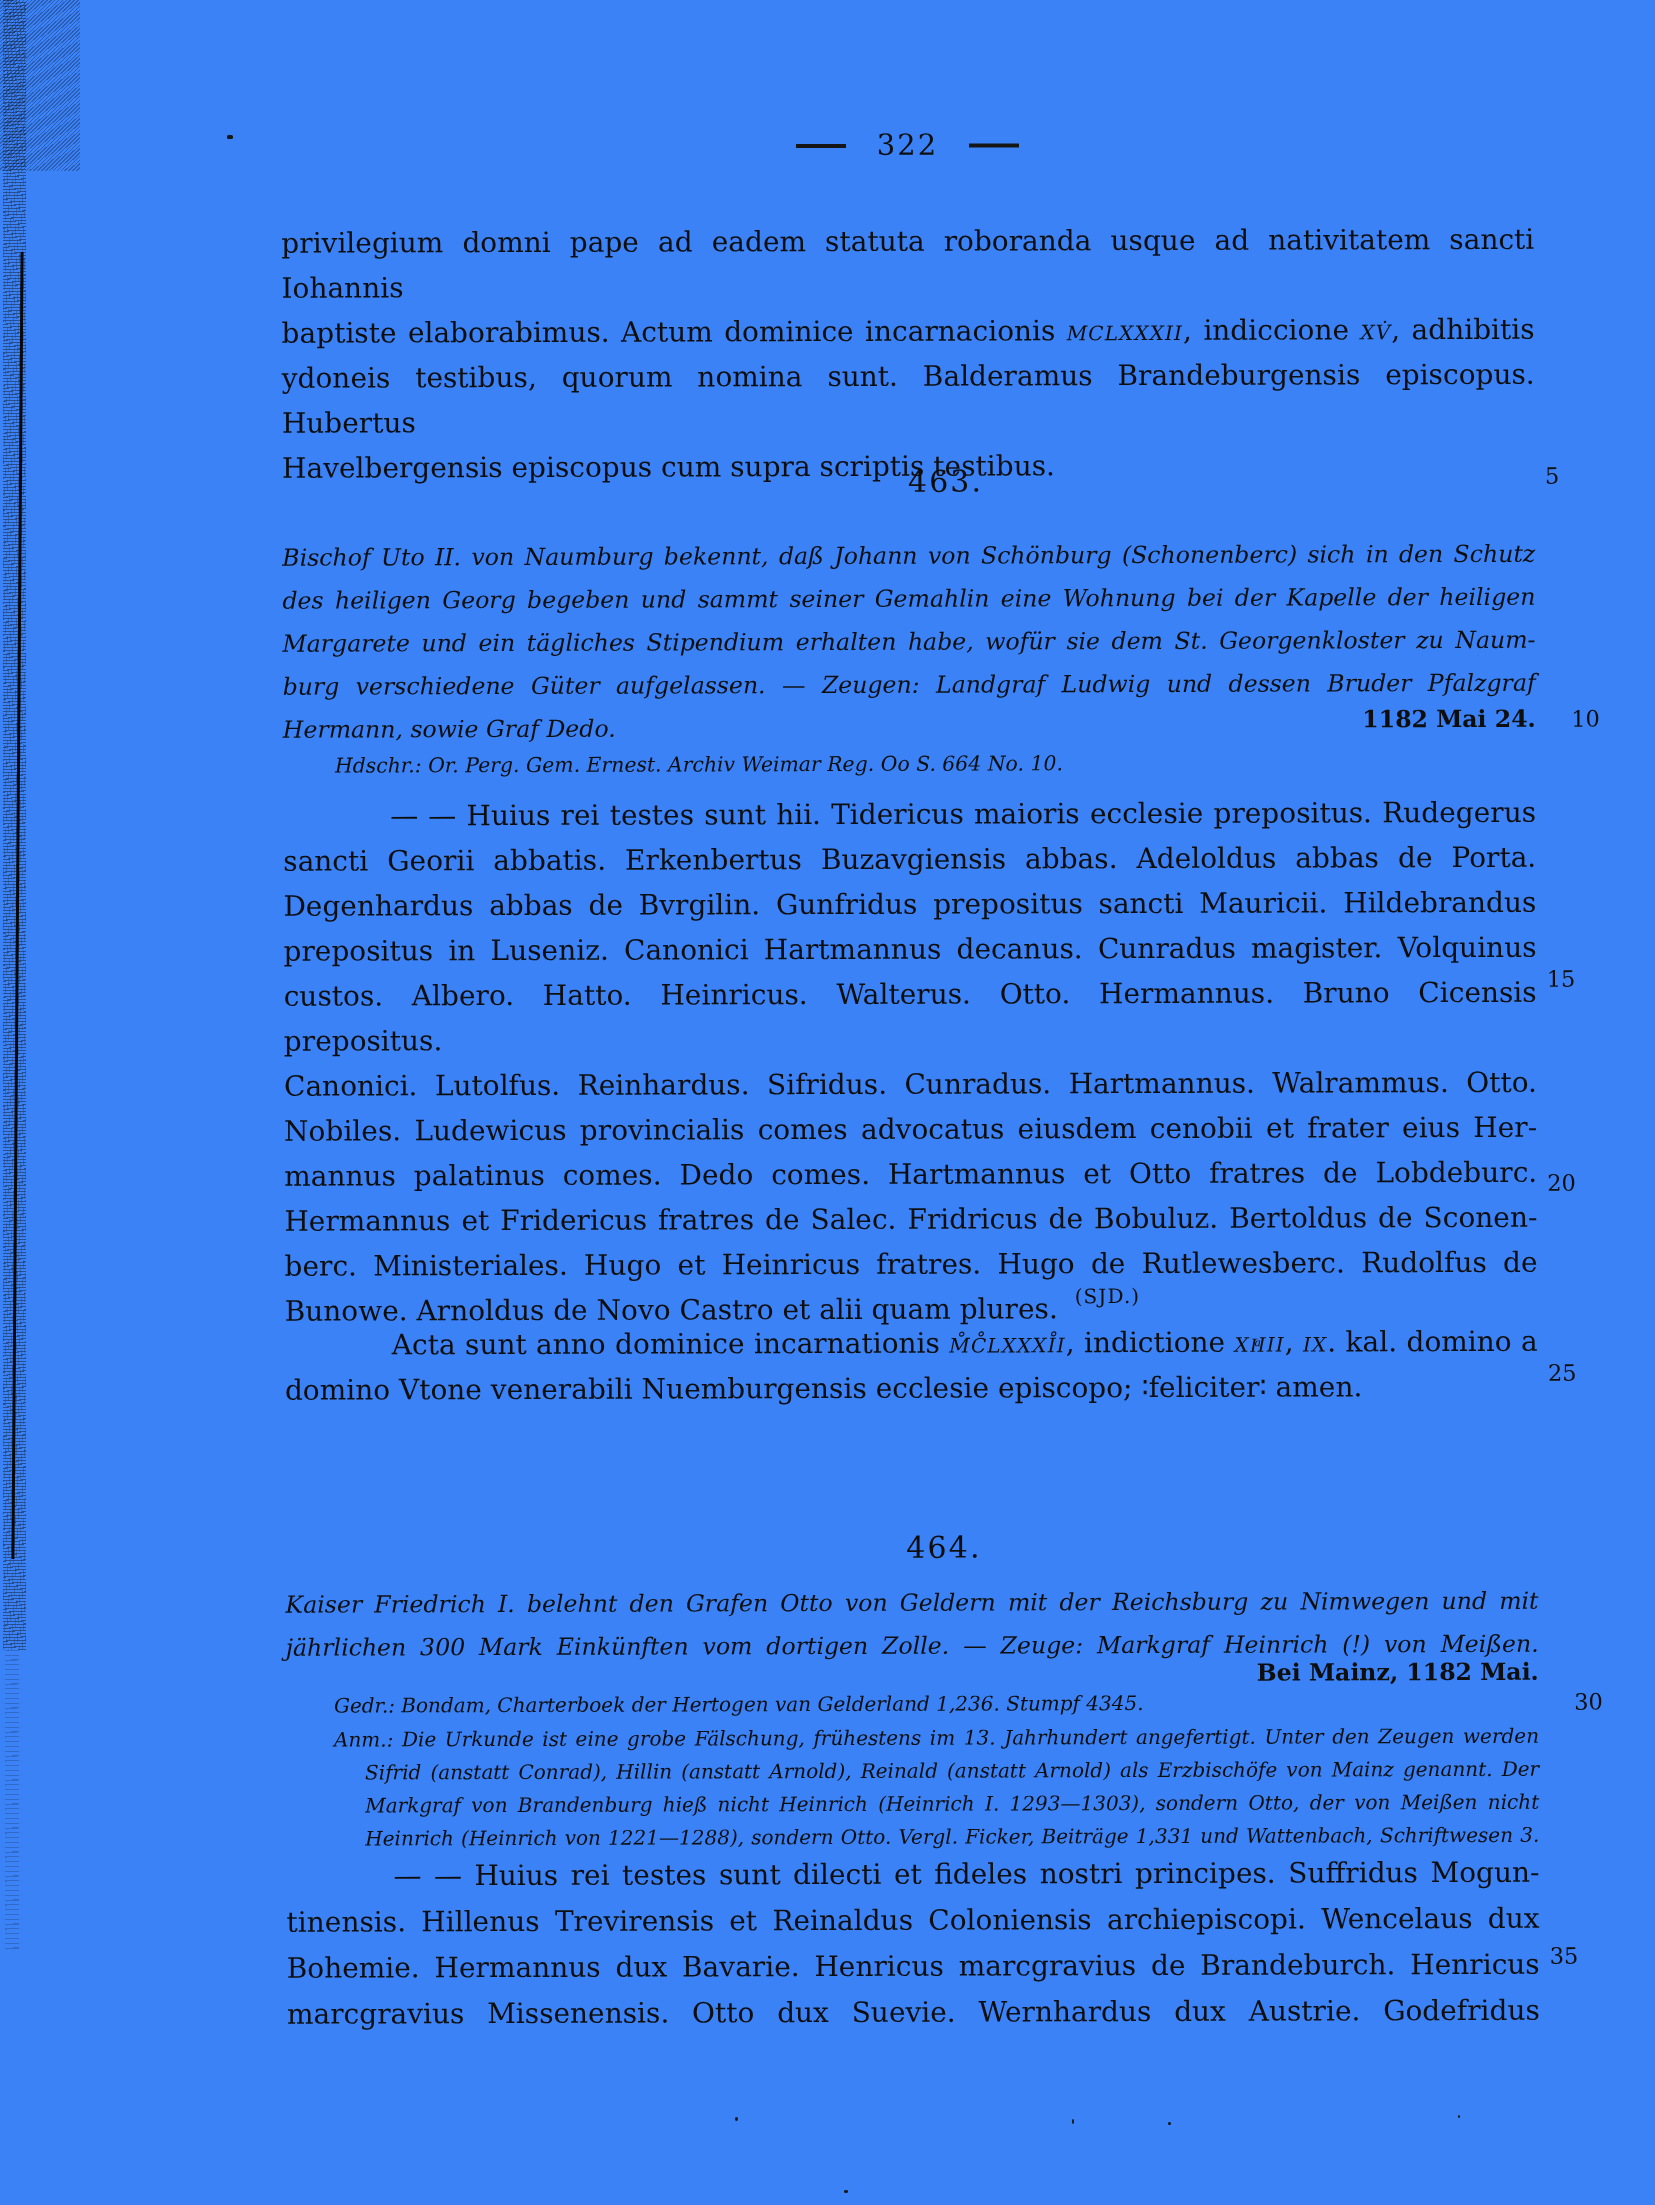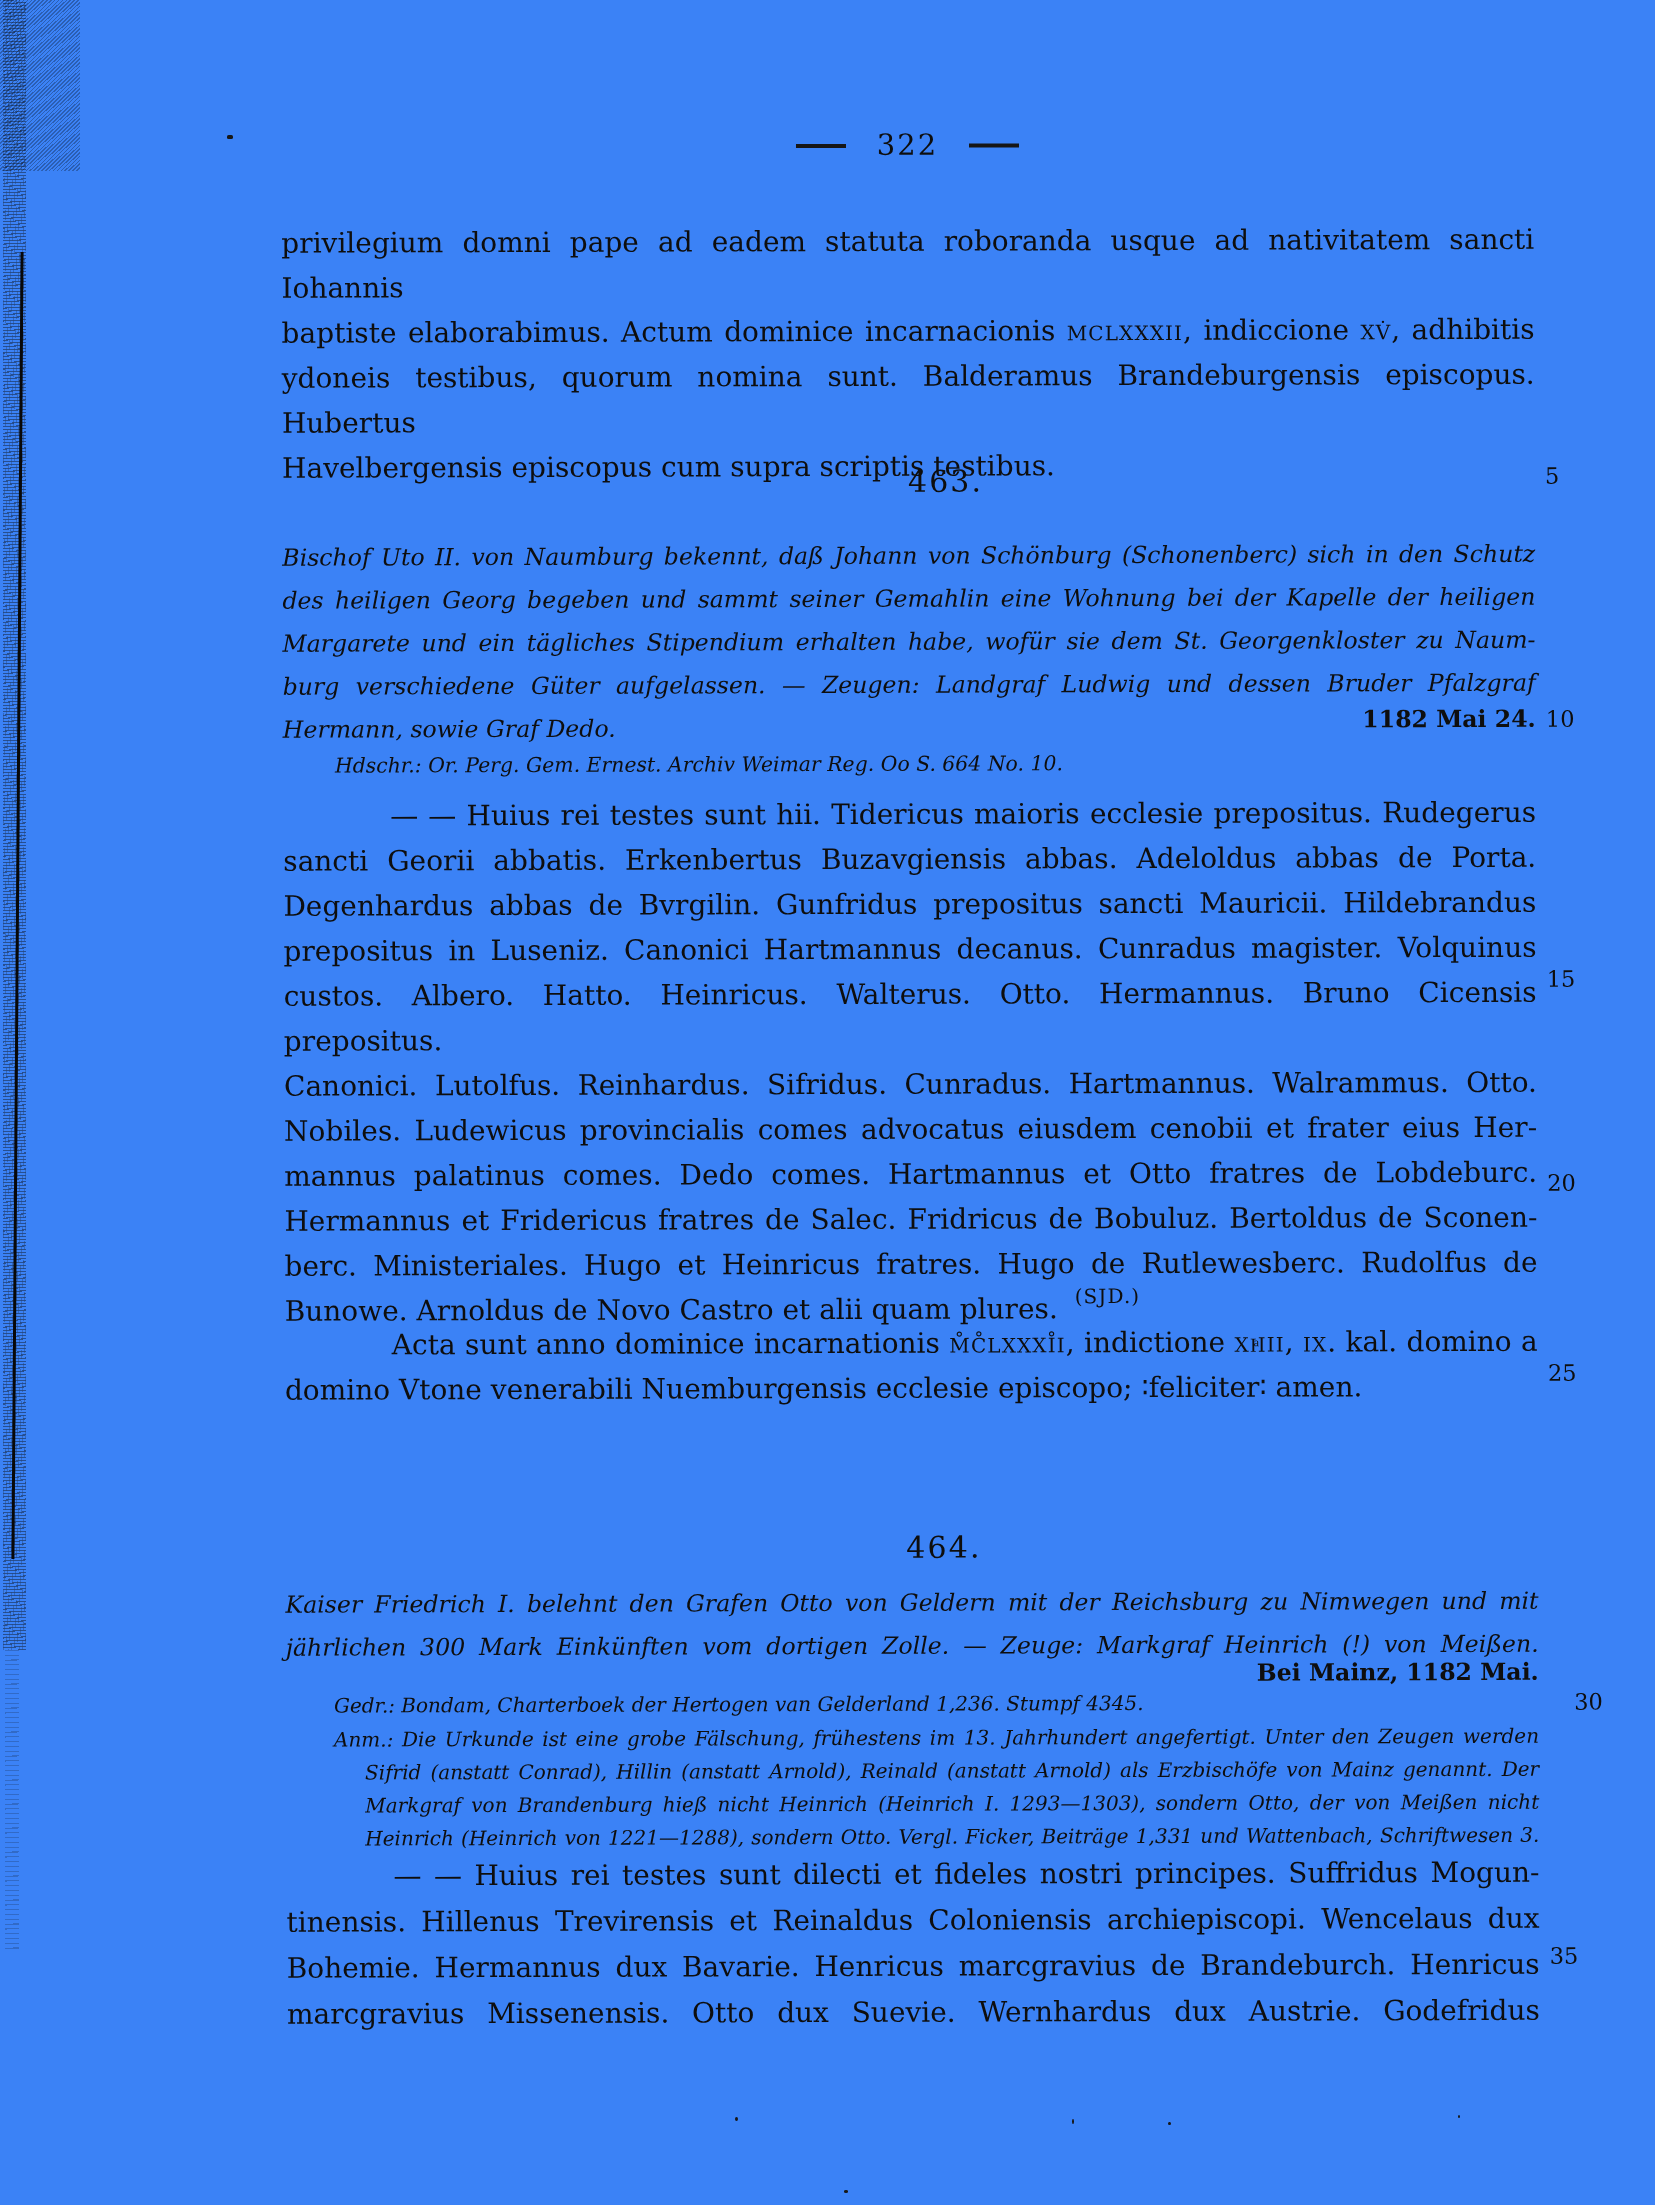--- a/index.html
+++ b/index.html
@@ -10,21 +10,21 @@
     overflow:hidden;
     color:#0e0e0e;
     font-family:"DejaVu Serif","Liberation Serif",serif;
   }
   #content{position:absolute;left:0;top:0;width:100%;height:100%;transform:rotate(-0.18deg);}
   .block{position:absolute;}
   .tl{box-sizing:border-box;}
   .just{text-align:justify;text-align-last:justify;}
   .ind{padding-left:107px;}
   .ind2{padding-left:31px;}
-  .sc{font-variant:small-caps;letter-spacing:1.1px;}
+  .sc{font-variant:small-caps;letter-spacing:1.1px;font-style:italic;}
   
   #header322{left:284px;top:124px;width:1253px;line-height:43px;text-align:center;font-size:29px;letter-spacing:2.1px;}
   .hrule{display:inline-block;width:50px;height:3.7px;background:#161616;vertical-align:7.5px;margin:0 31px;}
   
   #para322{left:284px;top:219px;width:1253px;font-size:28px;line-height:45px;}
   
   #head463{left:284px;top:461px;width:1253px;line-height:41px;text-align:center;font-size:30px;letter-spacing:2.1px;padding-left:37px;}
   #sum463{left:284px;top:535px;width:1253px;font-size:23.6px;line-height:43px;font-style:italic;}
   #date463{left:284px;top:705px;width:1253px;line-height:32px;text-align:right;font-size:23.6px;font-weight:bold;}
   #hdschr{left:336px;top:748px;width:1200px;font-size:20.4px;line-height:32px;font-style:italic;}
@@ -33,21 +33,21 @@
   #acta{left:284px;top:1321px;width:1253px;font-size:28px;line-height:45px;}
   
   #head464{left:284px;top:1527px;width:1253px;line-height:41px;text-align:center;font-size:30px;letter-spacing:2.1px;padding-left:32px;}
   #sum464{left:284px;top:1582px;width:1253px;font-size:23.6px;line-height:43px;font-style:italic;}
   #beimainz{left:284px;top:1658px;width:1253px;line-height:32px;text-align:right;font-size:23.6px;font-weight:bold;}
   #gedr{left:332px;top:1688px;width:1205px;font-size:20px;line-height:32px;font-style:italic;}
   #anm{left:332px;top:1722px;width:1205px;font-size:20px;line-height:33px;font-style:italic;}
   #text464{left:284px;top:1852px;width:1253px;font-size:28px;line-height:46px;}
   
   .mnum{position:absolute;left:1547px;width:54px;line-height:32px;font-size:22.5px;}
-  #m5{top:462px;}  #m10{top:705px;} #m15{top:928px;margin-top:37px;} #m20{top:1153px;margin-top:16px;}
+  #m5{top:462px;}  #m10{top:705px;text-align:right;} #m15{top:928px;margin-top:37px;} #m20{top:1153px;margin-top:16px;}
   #m25{top:1359px;} #m30{top:1688px;text-align:right;} #m35{top:1942px;}
   
   #gutter{position:absolute;left:3.2px;top:0;width:22.5px;height:1650px;
     background:
       repeating-linear-gradient(177deg, rgba(12,12,12,.78) 0 1.1px, rgba(0,0,0,0) 1.1px 3.2px),
       repeating-linear-gradient(93deg, rgba(25,25,25,.45) 0 0.5px, rgba(0,0,0,0) 0.5px 2.7px);
     opacity:.55;}
   #gutterline{position:absolute;left:16px;top:252px;width:3.2px;height:1307px;background:#080808;transform:rotate(.4deg);}
   #corner{position:absolute;left:0;top:0;width:80px;height:171px;
     background:repeating-linear-gradient(136deg, rgba(0,0,0,.55) 0 1.1px, rgba(0,0,0,0) 1.1px 2.7px);

